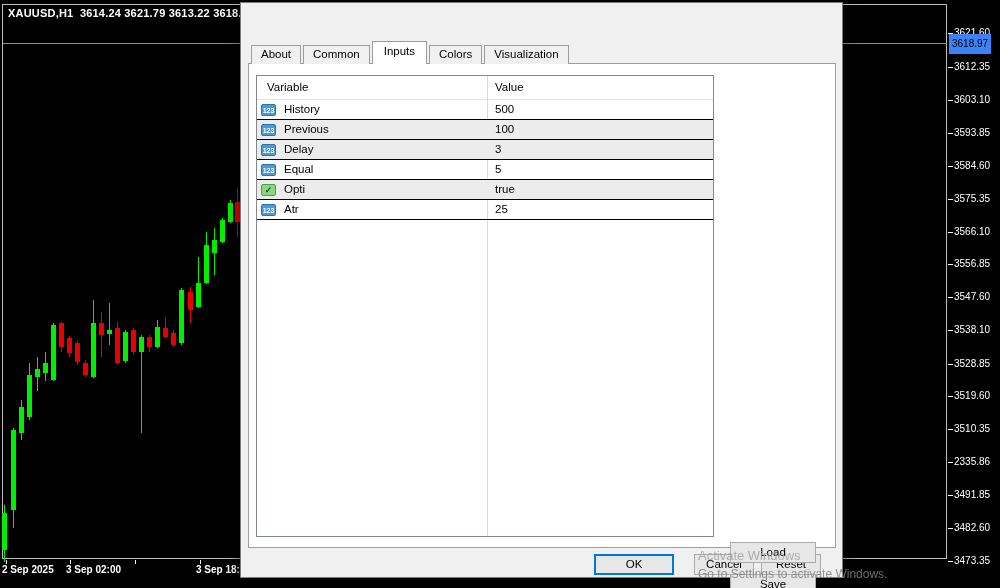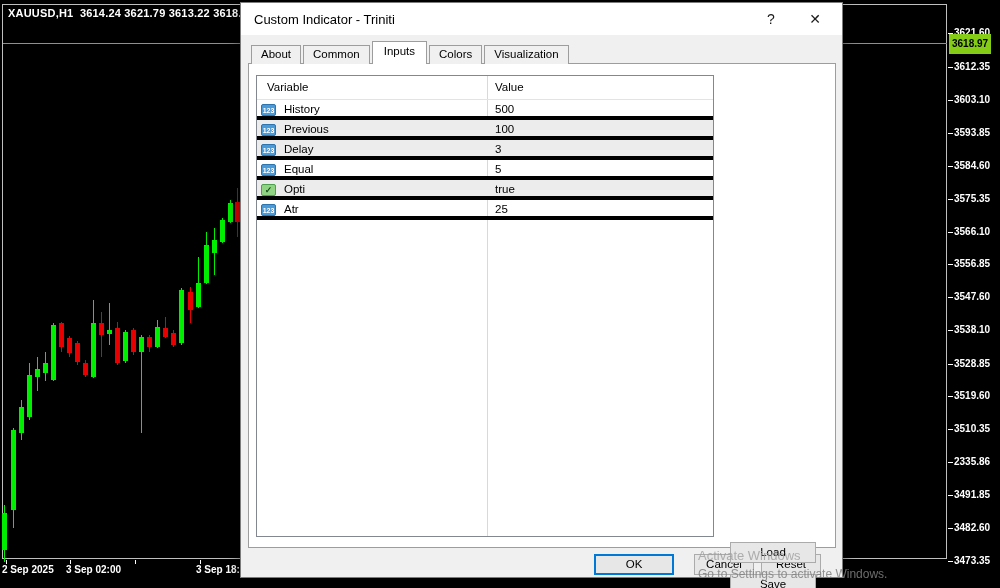--- a/index.html
+++ b/index.html
@@ -4,43 +4,43 @@
 <style>
   html,body{margin:0;padding:0;background:#222;}
   #screen{position:relative;width:1000px;height:588px;background:#000;overflow:hidden;
     font-family:"Liberation Sans",sans-serif;outline:1px solid #555;}
   
   .plot-border{position:absolute;left:2px;top:4px;width:945px;height:555px;border:1px solid #bfbfbf;box-sizing:border-box;}
   .chart-title{position:absolute;left:8px;top:7px;color:#fff;font-size:11px;font-weight:bold;letter-spacing:.2px;white-space:pre;}
   .price-line{position:absolute;left:3px;top:43px;width:944px;height:1px;background:#8f8f8f;}
   .candle-wick{position:absolute;width:1px;}
   .candle-body{position:absolute;width:5px;}
-  .pa-label{position:absolute;left:954px;transform:translateY(-50%);color:#fff;font-size:10px;font-weight:bold;line-height:1;white-space:nowrap;}
-  .pa-label.current{left:949px;background:#84cc16;color:#000;padding:5px 3px;transform:translateY(-50%);}
+  .pa-label{position:absolute;left:954px;transform:translateY(-50%);color:#fff;font-size:10px;font-weight:normal;line-height:1;white-space:nowrap;}
+  .pa-label.current{left:949px;background:#3b82f6;color:#000;padding:5px 3px;transform:translateY(-50%);}
   .pa-tick{position:absolute;left:948px;width:5px;height:1px;background:#fff;}
   .ta-label{position:absolute;top:564px;color:#fff;font-size:10px;font-weight:bold;white-space:nowrap;}
   .ta-tick{position:absolute;top:560px;width:1px;height:4px;background:#fff;}
   
   .dialog{position:absolute;left:240px;top:2px;width:603px;height:576px;background:#f0f0f0;
     border:1px solid #7c7c7c;box-sizing:border-box;box-shadow:0 4px 14px rgba(0,0,0,.55);font-size:12px;color:#000;}
   .titlebar{position:absolute;left:0;top:0;right:0;height:32px;background:#fff;}
   .dlg-title{position:absolute;left:13px;top:9px;font-size:13px;color:#000;}
   .cap-btn{position:absolute;top:6px;width:26px;height:20px;text-align:center;font-size:14px;color:#1a1a1a;line-height:20px;cursor:default;}
   .cap-help{right:58px;}
   .cap-close{right:14px;}
   .tabstrip{position:absolute;left:10px;top:40px;height:21px;display:flex;align-items:flex-end;z-index:3;}
   .tab{background:#f0f0f0;border:1px solid #9d9d9d;border-bottom:none;padding:2px 9px 3px;height:13px;font-size:11.5px;margin-right:2px;}
   .tab.active{background:#fff;padding:3px 11px 4px;height:15px;position:relative;z-index:4;margin-top:-3px;}
   .tabpage{position:absolute;left:7px;top:60px;width:588px;height:485px;background:#fff;border:1px solid #9d9d9d;box-sizing:border-box;z-index:2;}
   .param-table{position:absolute;left:7px;top:11px;width:458px;height:462px;border:1px solid #828790;box-sizing:border-box;background:#fff;overflow:hidden;}
   .col-divider{position:absolute;left:230px;top:0;bottom:0;width:1px;background:#d9d9d9;}
   .t-head{position:relative;height:23px;border-bottom:1px solid #e3e3e3;}
   .t-head span{position:absolute;top:5px;font-size:11.5px;color:#000;}
   .t-head .c1{left:10px;} .t-head .c2{left:238px;}
-  .t-row{position:relative;height:20px;border-bottom:4px solid #000000;box-sizing:border-box;}
+  .t-row{position:relative;height:20px;border-bottom:1px solid #000000;box-sizing:border-box;}
   .t-row.alt{background:#ececec;}
   .t-row .name{position:absolute;left:27px;top:3px;font-size:11.5px;}
   .t-row .value{position:absolute;left:238px;top:3px;font-size:11.5px;text-align:center;}
   .row-icon{position:absolute;left:4px;top:4px;width:15px;height:12px;border-radius:2px;box-sizing:border-box;
     font-size:7px;font-weight:bold;text-align:center;line-height:11px;}
   .row-icon.numeric{background:#4d9bd6;border:1px solid #2f74ad;color:#fff;}
   .row-icon.boolean{background:#8fd383;border:1px solid #4d9e4d;color:#14501a;font-size:9px;}
   .btn{position:absolute;background:#e7e7e7;border:1px solid #abababa1;border-color:#ababab;font-size:11.5px;
     text-align:center;box-sizing:border-box;color:#000;line-height:18px;cursor:default;}
   .btn-load{left:481px;top:478px;width:86px;height:21px;}
@@ -167,25 +167,20 @@
       <div class="ta-label" style="left: 2px;">2 Sep 2025</div>
       <div class="ta-tick" style="left: 70px;"></div>
       <div class="ta-label" style="left: 66px;">3 Sep 02:00</div>
       <div class="ta-tick" style="left: 135px;"></div>
       <div class="ta-label" style="left: 131px; margin-top: 27px;">3 Sep 10:00</div>
       <div class="ta-tick" style="left: 200px;"></div>
       <div class="ta-label" style="left: 196px;">3 Sep 18:0</div>
     </div>
 
   <div class="dialog">
-    <div class="titlebar">
-      <span class="dlg-title">Custom Indicator - Triniti</span>
-      <span class="cap-btn cap-help">?</span>
-      <span class="cap-btn cap-close">✕</span>
-    </div>
 
     <div class="tabstrip">
         <div class="tab">About</div>
         <div class="tab">Common</div>
         <div class="tab active">Inputs</div>
         <div class="tab">Colors</div>
         <div class="tab">Visualization</div>
       </div>
 
     <div class="tabpage">

